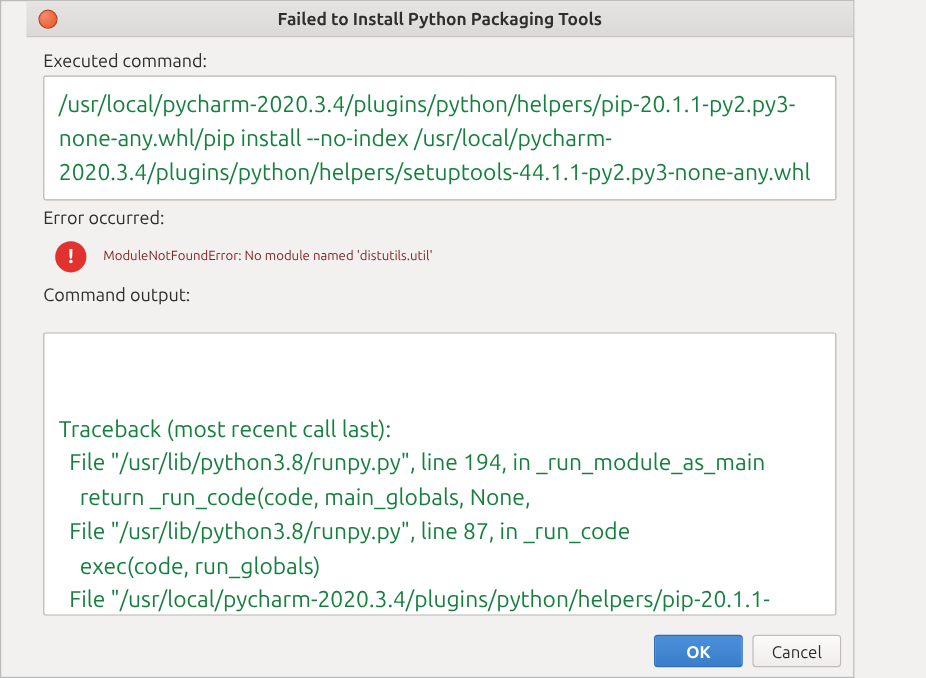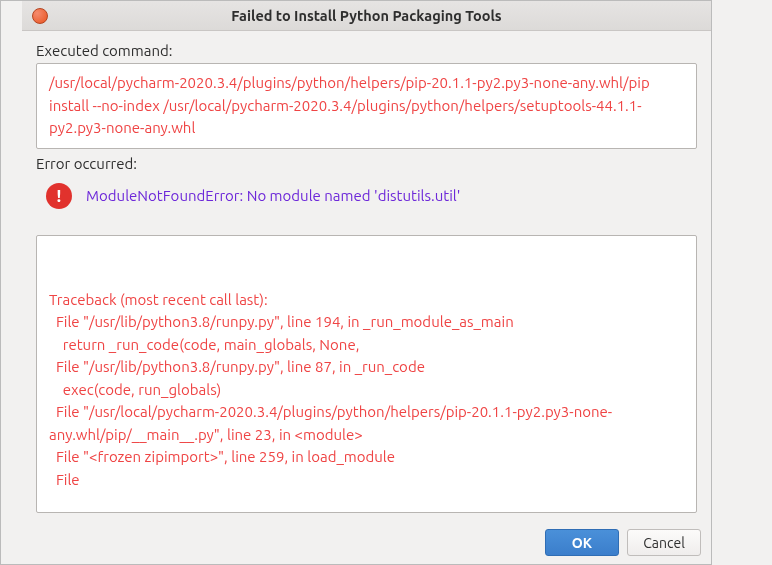--- a/index.html
+++ b/index.html
@@ -56,23 +56,23 @@
     }
     .section-label {
       font-size: 15px;
       margin: 3px 0 4px 0;
     }
     .box {
       background: #ffffff;
       border: 1px solid #b8b5b2;
       border-radius: 2px;
       padding: 8px 12px;
-      font-size: 15px;
+      font-size: 19px;
       line-height: 1.5;
-      color: #ef4444;
+      color: #15803d;
       overflow: hidden;
       word-wrap: break-word;
     }
     .cmd-box { min-height: 60px; }
     .output-box {
       flex: 1;
       overflow: hidden;
       white-space: pre-wrap;
       margin-top: 19px;
     }
@@ -92,22 +92,22 @@
       margin-right: 14px;
       flex-shrink: 0;
     }
     .error-icon span {
       color: #fff;
       font-weight: bold;
       font-size: 17px;
       line-height: 1;
     }
     .error-text {
-      color: #6d28d9;
-      font-size: 15px;
+      color: #7f1d1d;
+      font-size: 11px;
     }
     .button-row {
       display: flex;
       justify-content: flex-end;
       gap: 8px;
       padding: 8px 10px 8px 10px;
       text-align: center;
     }
     .btn {
       height: 27px;
@@ -150,20 +150,21 @@
     </div>
 
     <div class="section-label" style="margin-top:6px;">Error occurred:</div>
     <div class="error-row">
       <div class="error-icon">
         <span>!</span>
       </div>
       <div class="error-text">ModuleNotFoundError: No module named 'distutils.util'</div>
     </div>
 
+    <div class="section-label">Command output:</div>
     <div class="box output-box">
       <span style="white-space:pre-wrap;">
 Traceback (most recent call last):
   File "/usr/lib/python3.8/runpy.py", line 194, in _run_module_as_main
     return _run_code(code, main_globals, None,
   File "/usr/lib/python3.8/runpy.py", line 87, in _run_code
     exec(code, run_globals)
   File "/usr/local/pycharm-2020.3.4/plugins/python/helpers/pip-20.1.1-py2.py3-none-any.whl/pip/__main__.py", line 23, in &lt;module&gt;
   File "&lt;frozen zipimport&gt;", line 259, in load_module
   File</span>

